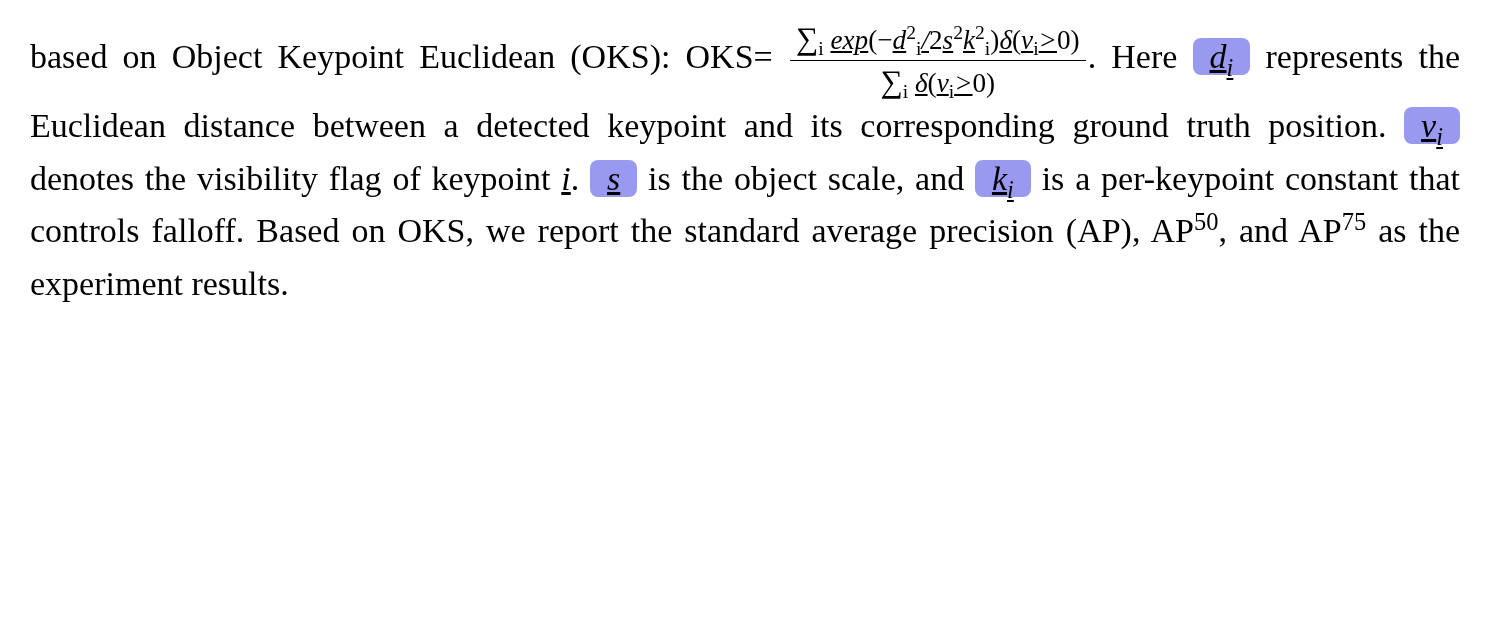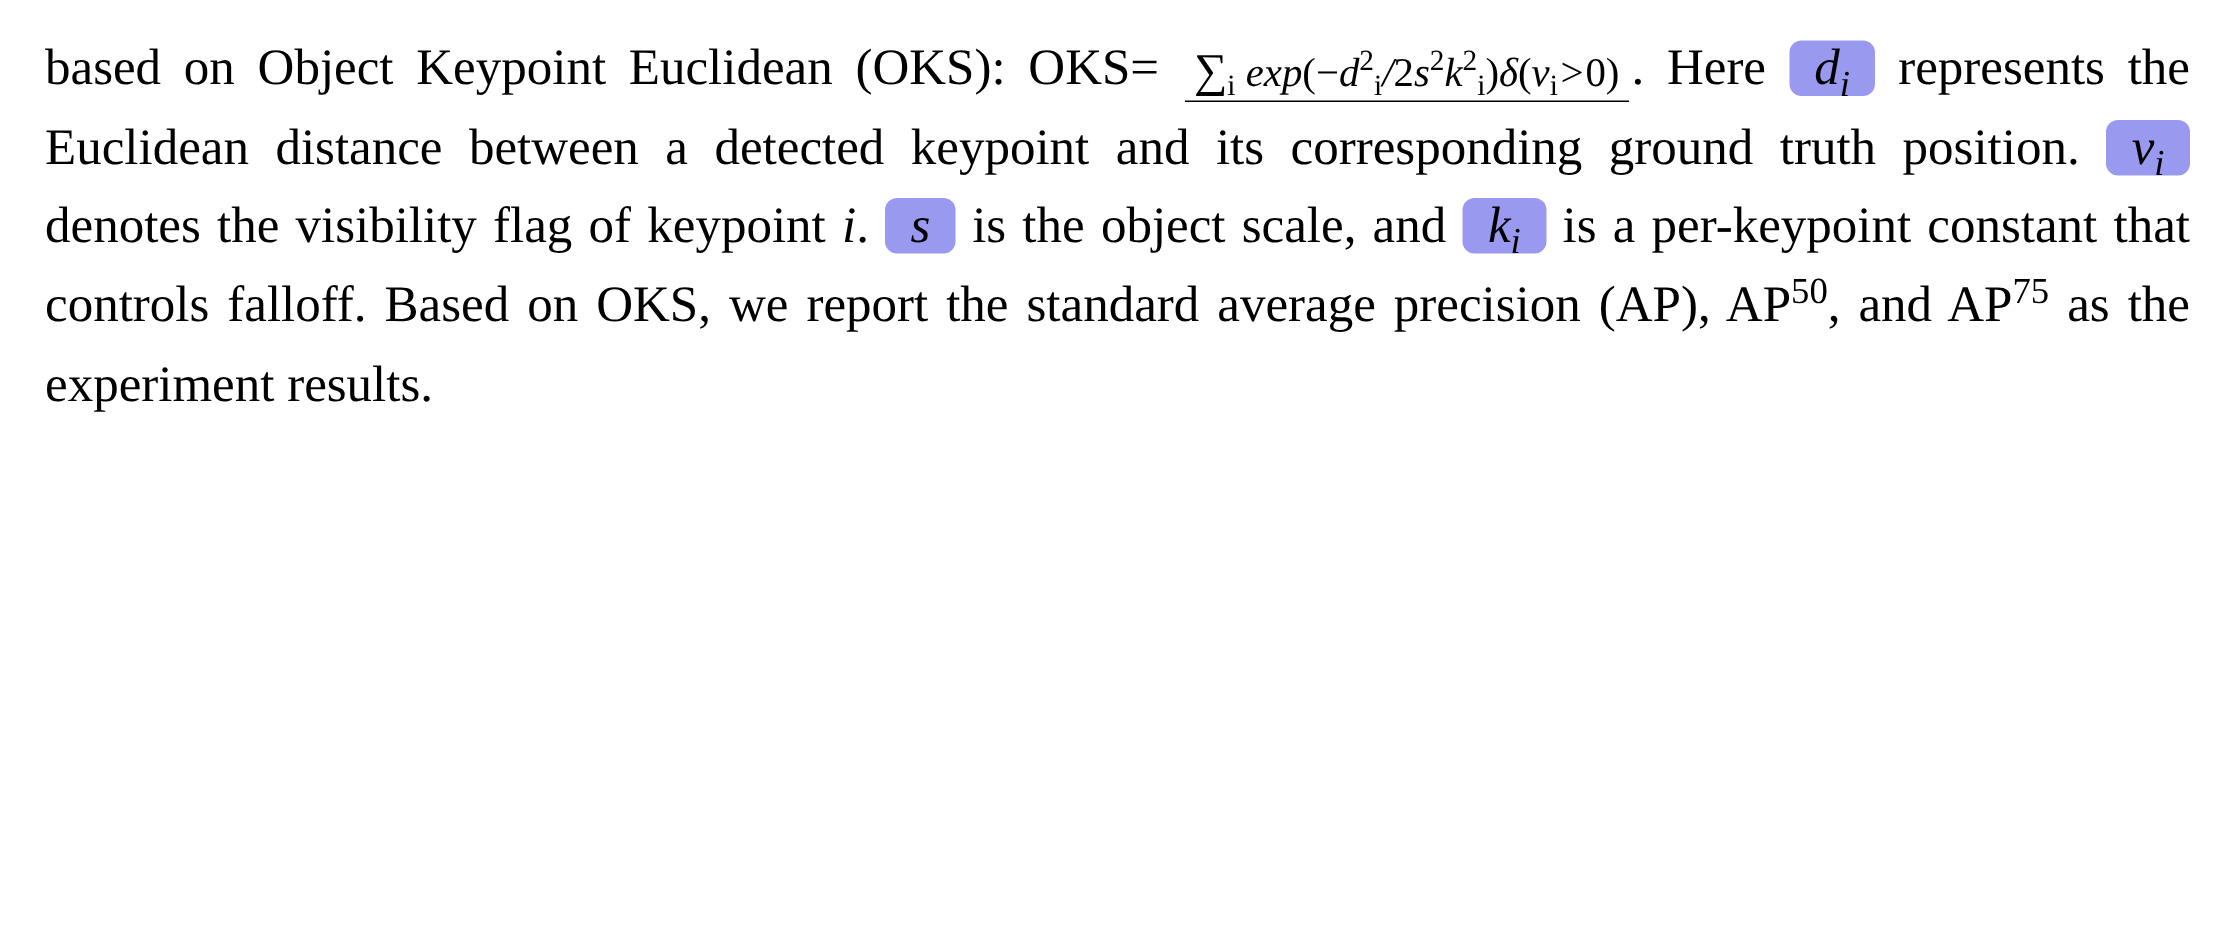--- a/index.html
+++ b/index.html
@@ -20,20 +20,21 @@
       text-align: justify;
       text-justify: inter-word;
     }
     .highlight {
       background-color: #9999f0;
       border-radius: 8px;
       padding: 0 17px;
     }
     .italic {
       font-style: italic;
+      text-decoration: underline;
     }
     sup {
       font-size: 0.72em;
       vertical-align: super;
       line-height: 0;
     }
     sub {
       font-size: 0.72em;
       vertical-align: sub;
       line-height: 0;
@@ -62,14 +63,18 @@
 </head>
 <body>
 
 <div class="paragraph">
   <span>based on Object Keypoint Euclidean (OKS): OKS</span><span>=</span>
   <span class="fraction">
     <span class="num">
       <span class="bigop">∑</span><sub>i</sub>
       <span class="italic">exp</span><span>(−</span><span class="italic">d</span><sup>2</sup><sub>i</sub><span class="italic">/</span><span>2</span><span class="italic">s</span><sup>2</sup><span class="italic">k</span><sup>2</sup><sub>i</sub><span>)</span><span class="italic">δ</span><span>(</span><span class="italic">v</span><sub>i</sub><span class="italic">&gt;</span><span>0)</span>
     </span>
+    <span class="den">
+      <span class="bigop">∑</span><sub>i</sub>
+      <span class="italic">δ</span><span>(</span><span class="italic">v</span><sub>i</sub><span class="italic">&gt;</span><span>0)</span>
+    </span>
   </span><span>. Here </span><span class="highlight"><span class="italic">d</span><sub class="italic">i</sub></span><span> represents the Euclidean distance between a detected keypoint and its corresponding ground truth position. </span><span class="highlight"><span class="italic">v</span><sub class="italic">i</sub></span><span> denotes the visibility flag of key­point </span><span class="italic">i</span><span>. </span><span class="highlight"><span class="italic">s</span></span><span> is the object scale, and </span><span class="highlight"><span class="italic">k</span><sub class="italic">i</sub></span><span> is a per-keypoint constant that controls falloff. Based on OKS, we report the standard average precision (AP), AP</span><sup>50</sup><span>, and AP</span><sup>75</sup><span> as the experiment results.</span>
 </div>
 
 </body></html>

